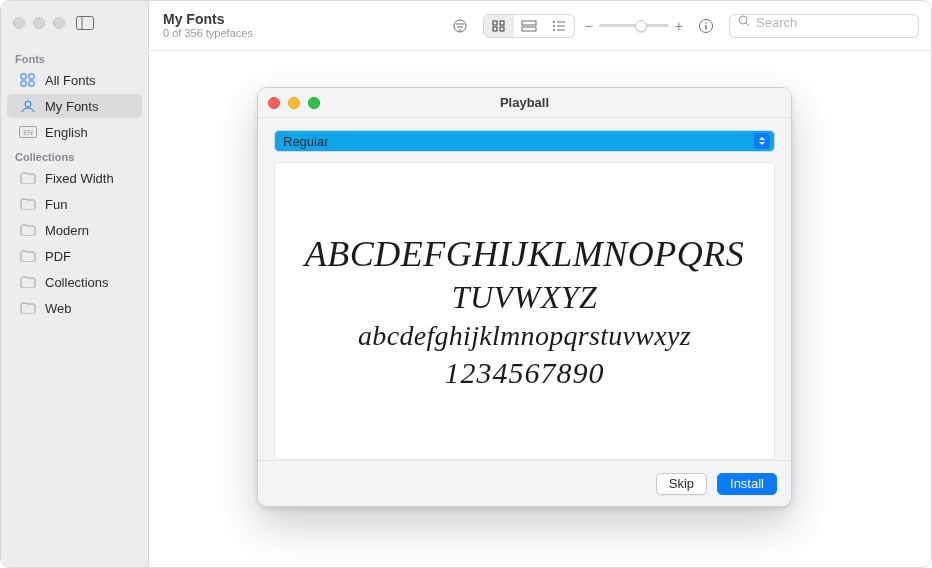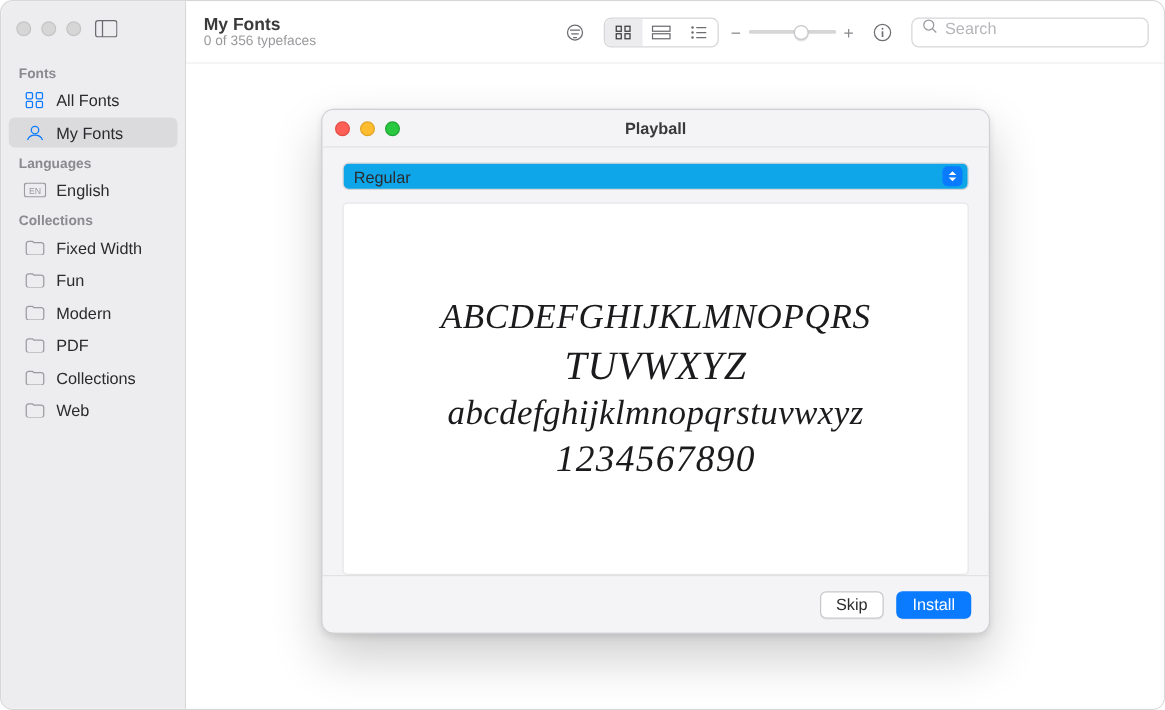--- a/index.html
+++ b/index.html
@@ -114,21 +114,21 @@
   .preview {
     flex:1; background:#fff; margin-top:10px;
     border:1px solid #e6e6e9; border-radius:4px;
     display:flex; flex-direction:column; align-items:center; justify-content:center;
     gap:4px; padding:20px 10px;
     font-family: "Brush Script MT","Snell Roundhand","Apple Chancery","Lucida Handwriting",cursive;
     font-style: italic;
     color:#1b1b1d;
     text-align:center;
   }
-  .preview .line1 { font-size:28px; letter-spacing:.5px; }
+  .preview .line1 { font-size:36px; letter-spacing:.5px; }
   .preview .line2 { font-size:32px; letter-spacing:.5px; }
   .preview .line3 { font-size:28px; letter-spacing:.3px; }
   .preview .line4 { font-size:30px; letter-spacing:1px; }
 
   .modal-footer {
     height:46px; display:flex; align-items:center; justify-content:flex-end;
     gap:10px; padding:0 14px; border-top:1px solid #e2e2e5; background:#f4f4f7;
   }
   .btn {
     min-width:48px; height:22px; padding:0 12px; font-size:13px;
@@ -173,21 +173,20 @@
     <div class="sb-item selected">
       <span class="sb-icon">
         <svg width="16" height="14" viewBox="0 0 16 14">
             <circle cx="8" cy="5" r="3" fill="none" stroke="currentColor"></circle>
             <path d="M2 13c1-3 4-4 6-4s5 1 6 4" fill="none" stroke="currentColor"></path>
           </svg>
       </span>
       <span class="sb-label">My Fonts</span>
     </div>
 
-    <div class="section-header">Languages</div>
     <div class="sb-item">
       <span class="sb-icon grey">
         <svg width="18" height="12" viewBox="0 0 18 12">
             <rect x="0.5" y="0.5" width="17" height="11" rx="2" fill="none" stroke="currentColor"></rect>
             <text x="9" y="9" text-anchor="middle" font-size="7" fill="currentColor" font-family="Arial">EN</text>
           </svg>
       </span>
       <span class="sb-label">English</span>
     </div>
 

